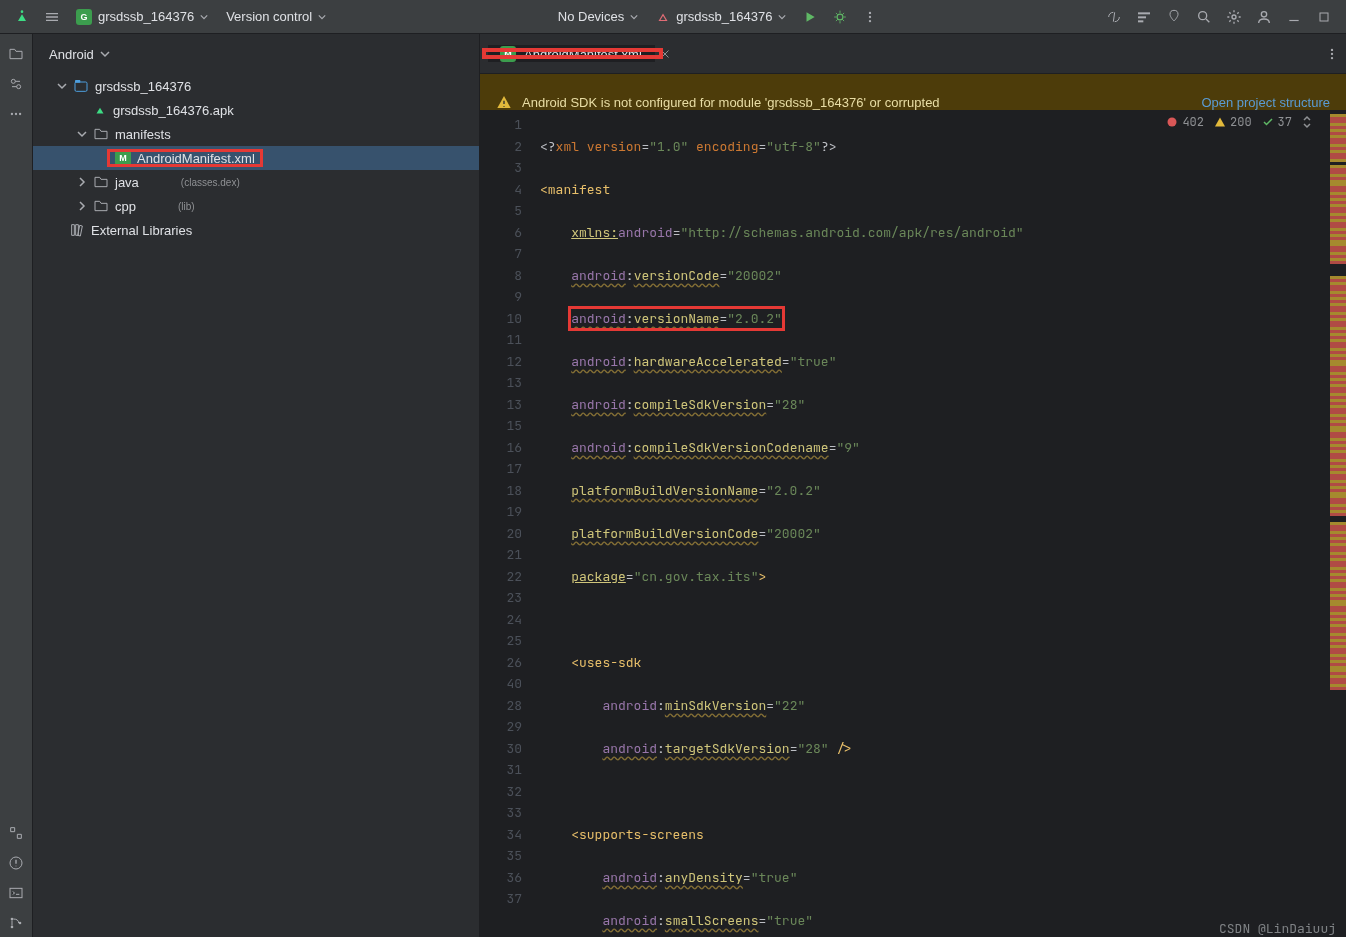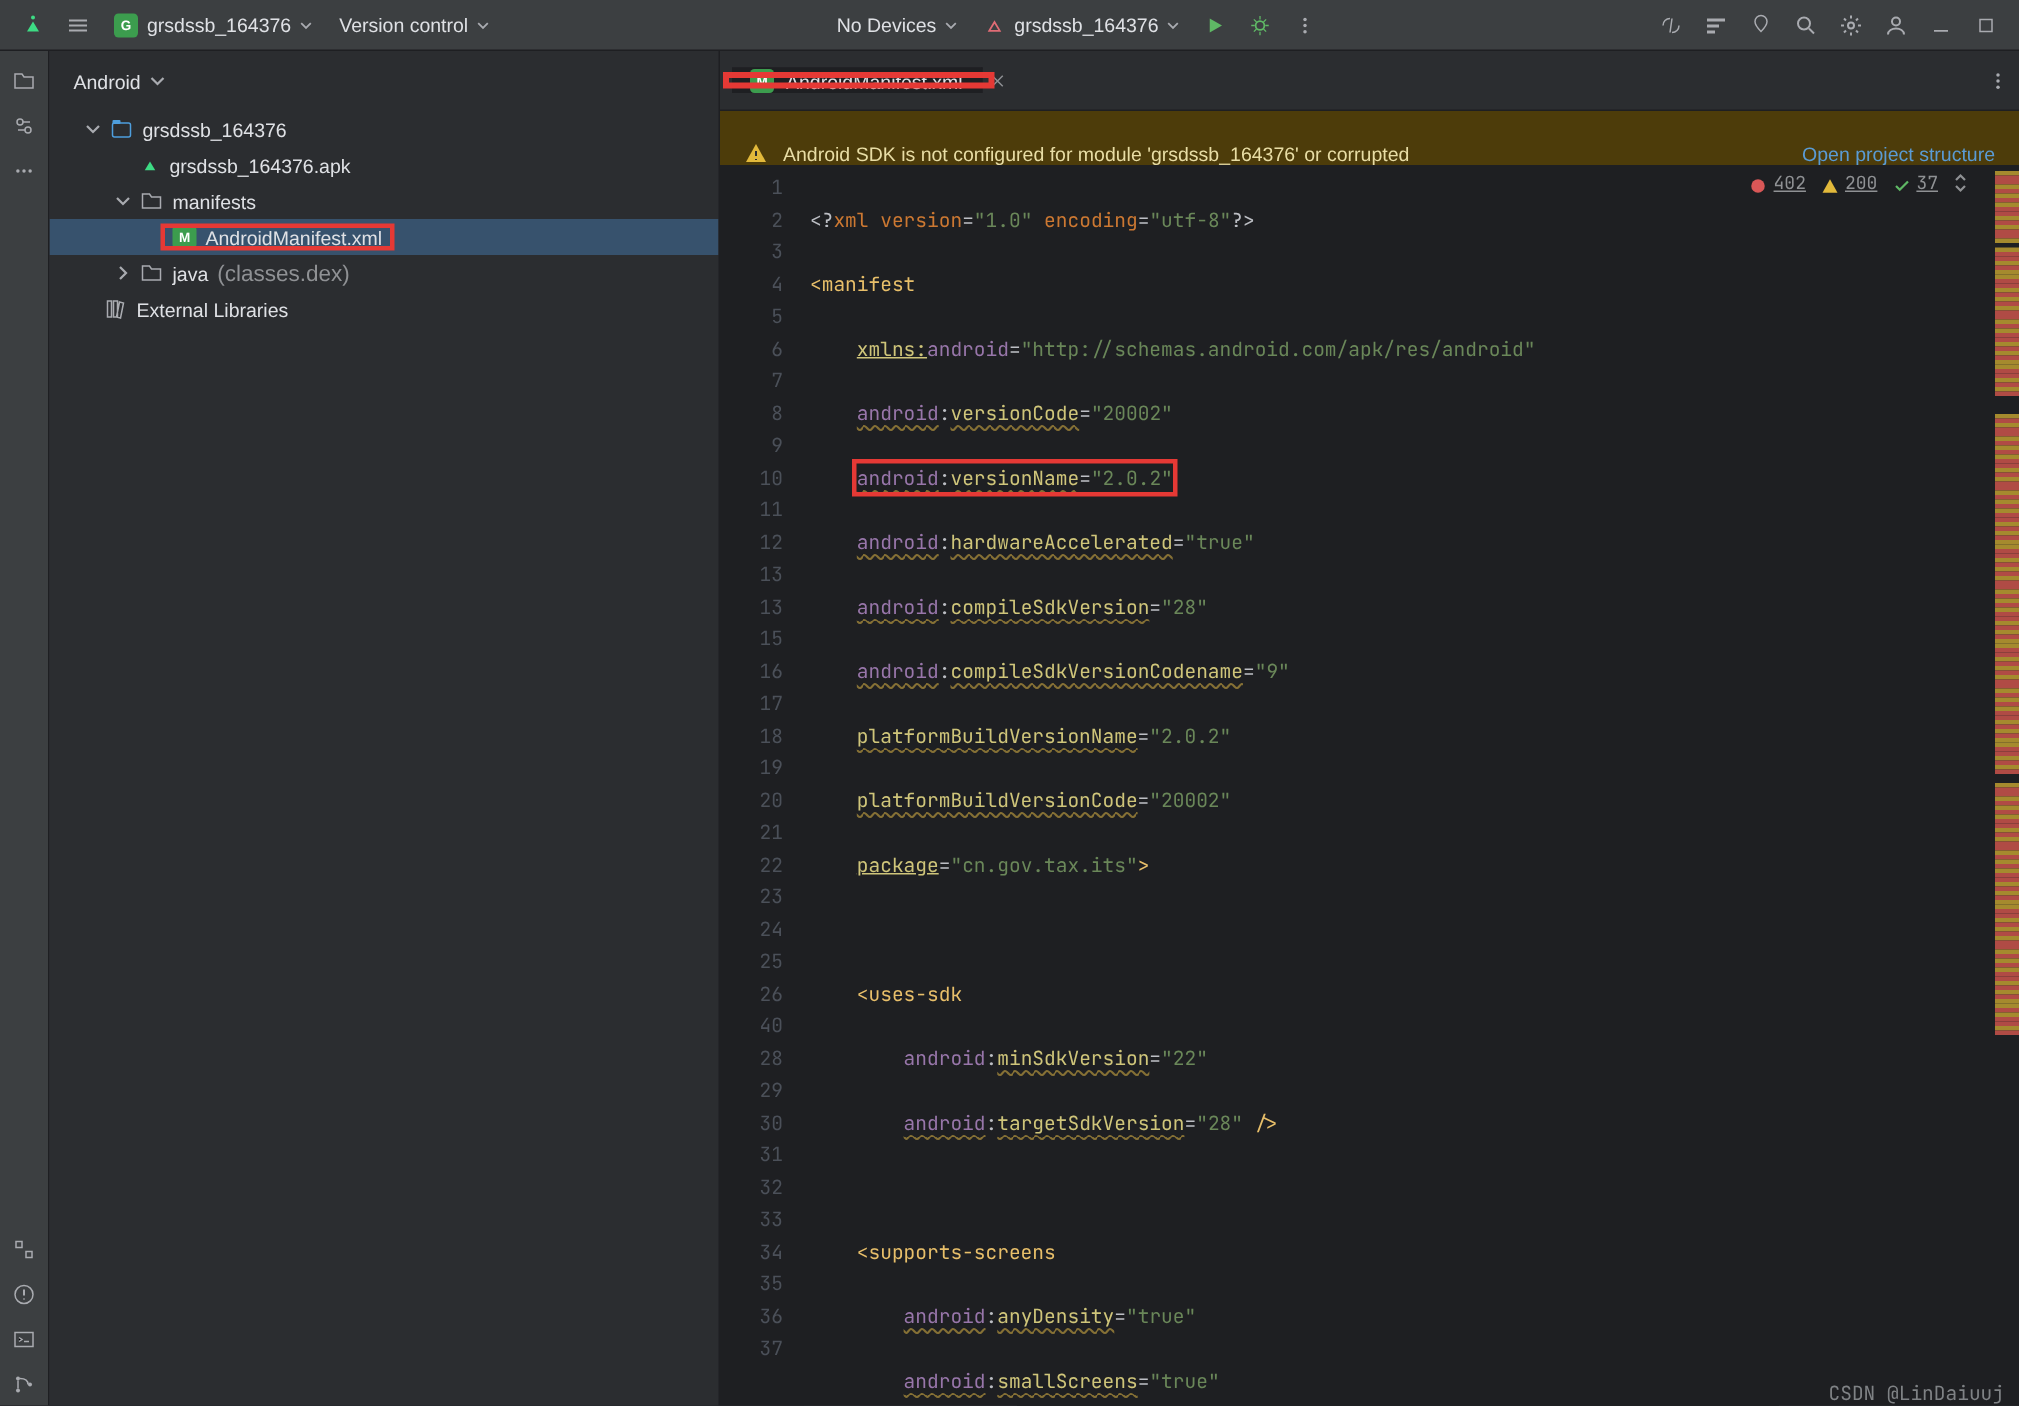--- a/index.html
+++ b/index.html
@@ -92,21 +92,21 @@
     cursor: pointer;
     white-space: nowrap;
   }
   .tree-row.selected { background: #37526d; }
   .tree-row .spacer { display:inline-block; }
   .file-badge {
     width:16px; height:16px; border-radius:3px;
     display:flex; align-items:center; justify-content:center;
     font-size:9px; font-weight:700; color:#fff;
   }
-  .dim-text { color: var(--text-muted); font-size:15px; }
+  .dim-text { color: var(--text-muted); font-size:10px;margin-left:36px; }
   .red-outline { position:relative; }
   .red-outline::after {
     content:""; position:absolute; left:-4px; right:-4px; top:-1px; bottom:-1px;
     border:3px solid var(--highlight-red); pointer-events:none;
   }
 
   
   .editor-area {
     flex: 1;
     display: flex; flex-direction: column;
@@ -180,21 +180,21 @@
   .red-inline::after{
     content:""; position:absolute; left:-3px; right:-3px; top:-2px; bottom:-2px;
     border:3px solid var(--highlight-red); pointer-events:none;
   }
 
   .status-counts {
     position:absolute; top:4px; right:34px;
     display:flex; align-items:center; gap:10px;
     font-size:12px; color:var(--text-muted);
   }
-  .status-counts .cnt { display:flex; align-items:flex-end; gap:4px;text-decoration:underline; }
+  .status-counts .cnt { display:flex; align-items:center; gap:4px; }
 
   .minimap {
     width: 16px;
     background: var(--bg-editor);
     display:flex; flex-direction:column; gap:0;
     padding:4px 0;
   }
   .minimap .mm { width:100%; height:3px; }
   .mm-r { background:#b04b45; }
   .mm-y { background:#a58a2e; }
@@ -423,20 +423,31 @@
       <div class="tree-row">
         <span class="spacer" style="width:30px"></span>
         <svg width="10" height="10" viewBox="0 0 10 10">
             <path d="M3 1l4 4-4 4" stroke="#a9abb0" stroke-width="1.5" fill="none"></path>
           </svg>
         <svg width="16" height="16" viewBox="0 0 24 24">
             <path d="M3 5h7l2 3h9v11H3z" fill="none" stroke="#a9abb0" stroke-width="1.5"></path>
           </svg>
         <span>java</span>
         <span class="dim-text">(classes.dex)</span>
+      </div>
+      <div class="tree-row">
+        <span class="spacer" style="width:30px"></span>
+        <svg width="10" height="10" viewBox="0 0 10 10">
+            <path d="M3 1l4 4-4 4" stroke="#a9abb0" stroke-width="1.5" fill="none"></path>
+          </svg>
+        <svg width="16" height="16" viewBox="0 0 24 24">
+            <path d="M3 5h7l2 3h9v11H3z" fill="none" stroke="#a9abb0" stroke-width="1.5"></path>
+          </svg>
+        <span>cpp</span>
+        <span class="dim-text">(lib)</span>
       </div>
       <div class="tree-row">
         <span class="spacer" style="width:22px"></span>
         <svg width="16" height="16" viewBox="0 0 24 24">
             <path d="M4 4h4v16H4zM10 4h4v16h-4zM16 5l4 1-3 15-4-1z" fill="none" stroke="#a9abb0" stroke-width="1.5"></path>
           </svg>
         <span>External Libraries</span>
       </div>
     </div>
   </div>

